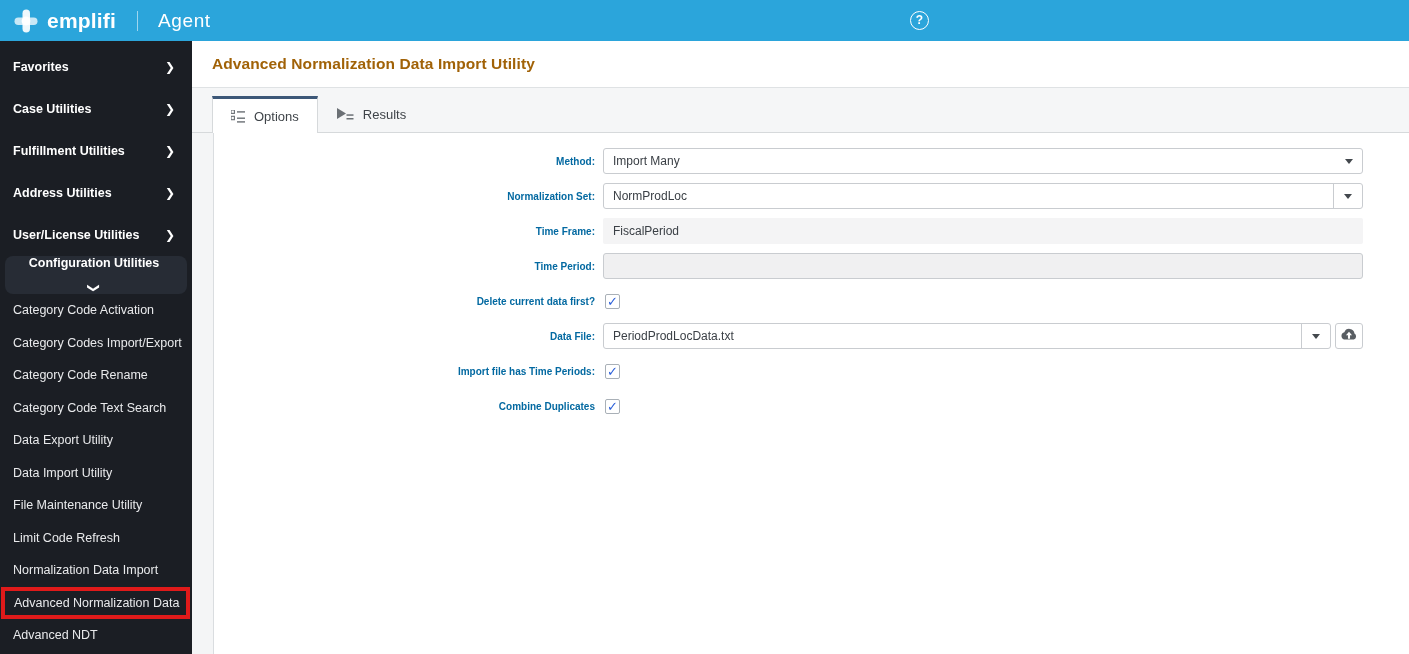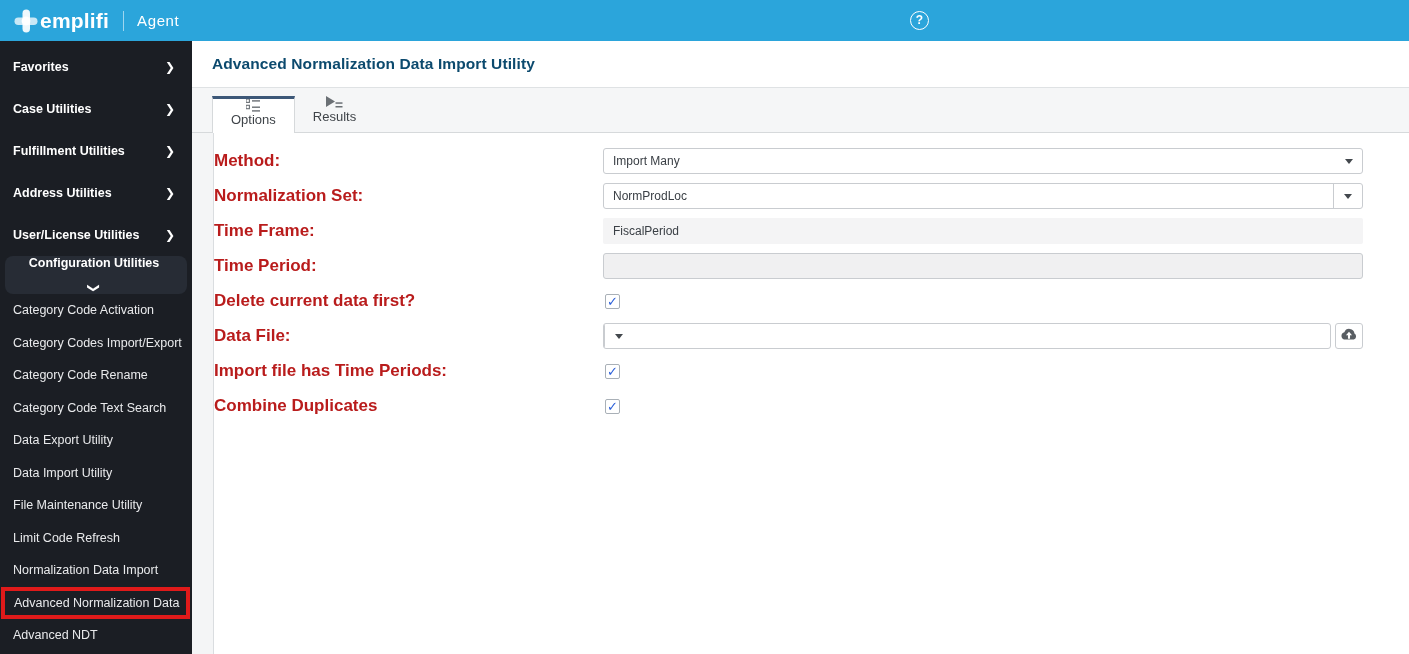--- a/index.html
+++ b/index.html
@@ -1,25 +1,25 @@
 <!DOCTYPE html>
 <html><head>
 <meta charset="utf-8">
 <style>
   * { margin:0; padding:0; box-sizing:border-box; }
   html,body { width:1409px; height:654px; overflow:hidden;
     font-family:"Liberation Sans","DejaVu Sans",sans-serif; background:#f4f5f6; }
 
   
   .topbar { position:relative; height:41px; background:#2BA5DB; display:flex; align-items:center; padding-left:14px; }
-  .brand { display:flex; align-items:center; gap:2px; }
+  .brand { display:flex; align-items:center; gap:9px; }
   .brand-flower { width:24px; height:24px; position:relative; }
   .brand-name { color:#fff; font-size:21px; font-weight:bold; letter-spacing:.2px; }
   .brand-divider { width:1px; height:20px; background:rgba(255,255,255,.55); margin:0 11px 0 12px; }
-  .brand-product { color:#fff; font-size:15px; letter-spacing:.6px; }
+  .brand-product { color:#fff; font-size:19px; letter-spacing:.6px; }
   .help-icon { position:absolute; left:910px; top:11px; width:19px; height:19px; border:1.6px solid #fff;
     border-radius:50%; color:#fff; font-size:12px; font-weight:bold; text-align:center; line-height:16px; cursor:pointer; }
   .help-icon::before { content:"?"; }
 
   
   .shell { display:flex; height:613px; }
 
   
   .sidebar { width:192px; background:#1B1E24; flex:none; display:flex; flex-direction:column; }
   .nav-groups { padding-top:5px; }
@@ -29,35 +29,35 @@
   .chev { color:#fff; font-size:12px; font-weight:bold; line-height:1; }
   .chev.down { display:inline-block; transform:rotate(90deg); }
   .nav-items { flex:1; }
   .nav-item { height:32.5px; display:flex; align-items:center; padding:0 16px 0 13px;
     color:#e9eaec; font-size:12.5px; white-space:nowrap; overflow:hidden; cursor:pointer; }
   .nav-item.annotated { border:4px solid #E01A1A; width:189px; margin-left:1px; padding-left:9px; }
 
   
   .main { flex:1; display:flex; flex-direction:column; background:#f4f5f6; }
   .title-bar { height:47px; background:#fff; border-bottom:1px solid #dfe2e4; display:flex; align-items:center; padding-left:20px; }
-  .page-title { font-size:15.5px; font-weight:600; color:#0c4a6e; letter-spacing:.1px; }
+  .page-title { font-size:15.5px; font-weight:600; color:#a16207; letter-spacing:.1px; }
 
   .tab-bar { height:45px; background:#f5f6f7; border-bottom:1px solid #d6d9db; display:flex; align-items:flex-end; padding-left:20px; }
-  .tab { height:37px; display:flex; align-items:center; padding:0 18px; font-size:13px; color:#3f4449;
-    cursor:pointer; margin-bottom:-1px; position:relative; z-index:2;flex-direction:column; }
+  .tab { height:37px; display:flex; align-items:center; gap:9px; padding:0 18px; font-size:13px; color:#3f4449;
+    cursor:pointer; margin-bottom:-1px; position:relative; z-index:2; }
   .tab.active { background:#fff; border-top:3px solid #3D5878; border-left:1px solid #d6d9db; border-right:1px solid #d6d9db; }
   .tab .ticon { flex:none; display:inline-flex; }
 
   .content-row { flex:1; display:flex; }
   .gutter { width:21px; background:#f4f5f6; flex:none; }
   .panel { flex:1; background:#fff; border-left:1px solid #dadde0; padding-top:15px; }
 
   
   .frow { display:flex; align-items:center; margin-bottom:9px; height:26px; }
-  .flabel { width:381px; text-align:left; font-size:17px; font-weight:bold; color:#b91c1c; flex:none; }
+  .flabel { width:381px; text-align:right; font-size:10px; font-weight:bold; color:#0369a1; flex:none; }
   .fctl { margin-left:8px; display:flex; align-items:center; }
   .box { height:26px; font-size:12px; color:#3b4046; display:flex; align-items:center; padding:0 9px; }
   .select { width:760px; background:#fff; border:1px solid #c9ccd0; border-radius:3px; justify-content:space-between; cursor:pointer; }
   .tri { width:0; height:0; border-left:4.5px solid transparent; border-right:4.5px solid transparent; border-top:5.5px solid #43484d; }
   .combo { width:760px; background:#fff; border:1px solid #c9ccd0; border-radius:3px; padding:0; overflow:hidden; }
   .combo.narrow { width:728px; }
   .combo .cval { flex:1; padding:0 9px; height:100%; display:flex; align-items:center; }
   .combo .cbtn { width:29px; height:100%; border-left:1px solid #c9ccd0; display:flex; align-items:center; justify-content:center; cursor:pointer; flex:none; }
   .readonly { width:760px; background:#f4f4f5; border:1px solid transparent; border-radius:2px; }
   .readonly.bordered { background:#f0f0f1; border:1px solid #c9ccd0; border-radius:3px; }
@@ -230,20 +230,21 @@
           <div class="flabel">Delete current data first?</div>
           <div class="fctl">
             <div class="checkbox checked"></div>
           </div>
         </div>
 
         <div class="frow">
           <div class="flabel">Data File:</div>
           <div class="fctl">
             <div class="box combo narrow">
+              <span class="cval">PeriodProdLocData.txt</span>
               <span class="cbtn">
                   <span class="tri"></span>
                 </span>
             </div>
             <div class="upload-btn">
               <span>
                 <svg width="18" height="13" viewBox="0 0 24 17">
                   <path d="M19.3 7.2A7 7 0 0 0 5.8 5.5 4.9 4.9 0 0 0 5.5 15h13a4.3 4.3 0 0 0 .8-7.8z" fill="#595e63"></path>
                   <path d="M12 4.8l4.1 4.6h-2.7V14h-2.8V9.4H7.9z" fill="#ffffff"></path>
                 </svg>

